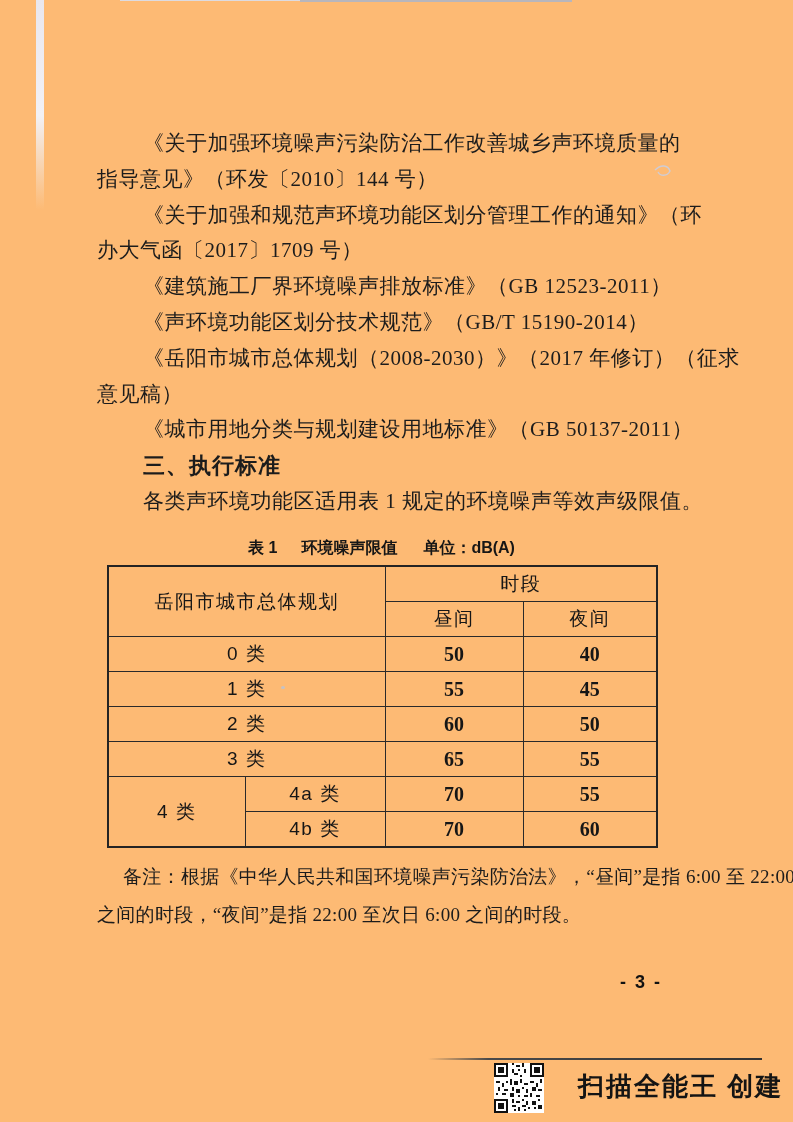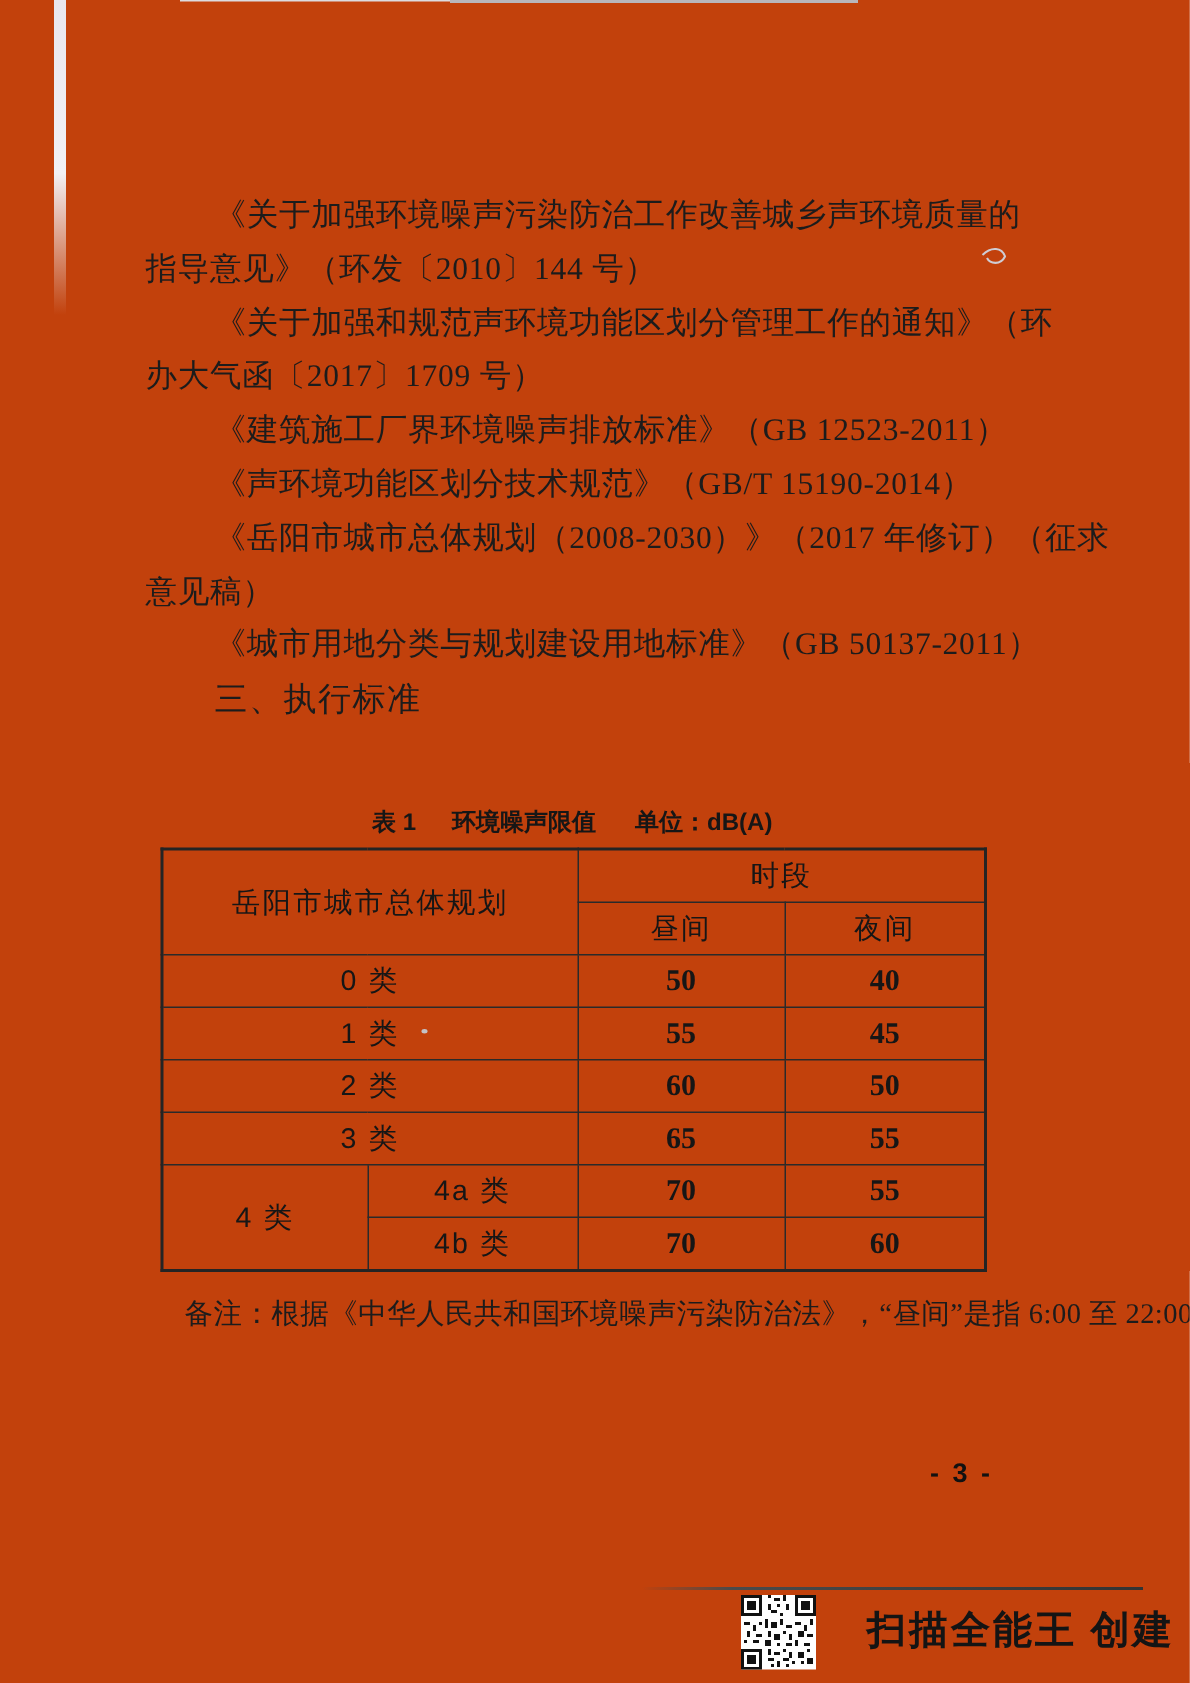--- a/index.html
+++ b/index.html
@@ -1,36 +1,36 @@
 <!DOCTYPE html>
 <html><head>
 <meta charset="utf-8">
 <style>
   html,body{margin:0;padding:0;}
   .page{
     position:relative;
     width:793px;height:1122px;
-    background:#c2410c;
+    background:#fdba74;
     overflow:hidden;
     font-family:"Liberation Serif","DejaVu Serif",serif;
     color:#1c1c1c;
   }
   
   .scan-strip-left{position:absolute;left:36px;top:0;width:8px;height:210px;
     background:linear-gradient(#e9e7ee 0%,#f2f1f5 55%,rgba(255,255,255,0) 100%);}
   .scan-sliver-top{position:absolute;left:300px;top:0;width:272px;height:2px;background:#b8b6bc;}
   .scan-sliver-top2{position:absolute;left:120px;top:0;width:180px;height:1px;background:#dddbe0;}
   .scan-squiggle{position:absolute;left:652px;top:162px;}
   .scan-dot{position:absolute;left:281px;top:686px;width:4px;height:3px;border-radius:50%;background:#c4c2c6;}
 
   
   .body-text{position:absolute;left:97px;top:126px;width:620px;}
   .line{font-size:21px;line-height:35.8px;height:35.8px;white-space:nowrap;letter-spacing:0.5px;}
   .line.indent{padding-left:46px;}
-  .line.heading{font-family:"Liberation Sans","DejaVu Sans",sans-serif;font-weight:normal;font-size:22px;letter-spacing:1px;}
+  .line.heading{font-family:"Liberation Sans","DejaVu Sans",sans-serif;font-weight:bold;font-size:22px;letter-spacing:1px;}
 
   
   .table-caption{position:absolute;left:107px;top:538px;width:549px;text-align:center;
     font-family:"Liberation Sans","DejaVu Sans",sans-serif;font-weight:bold;font-size:16px;
     color:#161616;white-space:nowrap;}
   .table-caption .cap-label{margin-right:24px;}
   .table-caption .cap-unit{margin-left:26px;}
 
   
   .noise-table{position:absolute;left:107px;top:565px;border-collapse:collapse;table-layout:fixed;}
@@ -83,20 +83,21 @@
     <div class="line indent">《关于加强环境噪声污染防治工作改善城乡声环境质量的</div>
     <div class="line">指导意见》（环发〔2010〕144 号）</div>
     <div class="line indent">《关于加强和规范声环境功能区划分管理工作的通知》（环</div>
     <div class="line">办大气函〔2017〕1709 号）</div>
     <div class="line indent">《建筑施工厂界环境噪声排放标准》（GB 12523-2011）</div>
     <div class="line indent">《声环境功能区划分技术规范》（GB/T 15190-2014）</div>
     <div class="line indent">《岳阳市城市总体规划（2008-2030）》（2017 年修订）（征求</div>
     <div class="line">意见稿）</div>
     <div class="line indent">《城市用地分类与规划建设用地标准》（GB 50137-2011）</div>
     <div class="line indent heading">三、执行标准</div>
+    <div class="line indent">各类声环境功能区适用表 1 规定的环境噪声等效声级限值。</div>
   </div>
 
   <div class="table-caption">
     <span class="cap-label">表 1</span><span class="cap-title">环境噪声限值</span><span class="cap-unit">单位：dB(A)</span>
   </div>
 
   <table class="noise-table">
     <colgroup>
       <col style="width:137px">
         <col style="width:140px">
@@ -141,20 +142,21 @@
     <tr class="data">
       <td>4b 类</td>
       <td class="num">70</td>
       <td class="num">60</td>
     </tr>
   </tbody>
     </table>
 
   <div class="note">
     <div class="note-line indent">备注：根据《中华人民共和国环境噪声污染防治法》，“昼间”是指 6:00 至 22:00</div>
+    <div class="note-line">之间的时段，“夜间”是指 22:00 至次日 6:00 之间的时段。</div>
   </div>
 
   <div class="page-number">- 3 -</div>
 
   <div class="footer-rule"></div>
   <div class="footer-qr">
     <svg width="50" height="50" viewBox="0 0 25 25" shape-rendering="crispEdges">
       <rect x="0" y="0" width="25" height="25" fill="#ffffff"></rect>
 
       <rect x="0" y="0" width="7" height="7" fill="#111"></rect>

